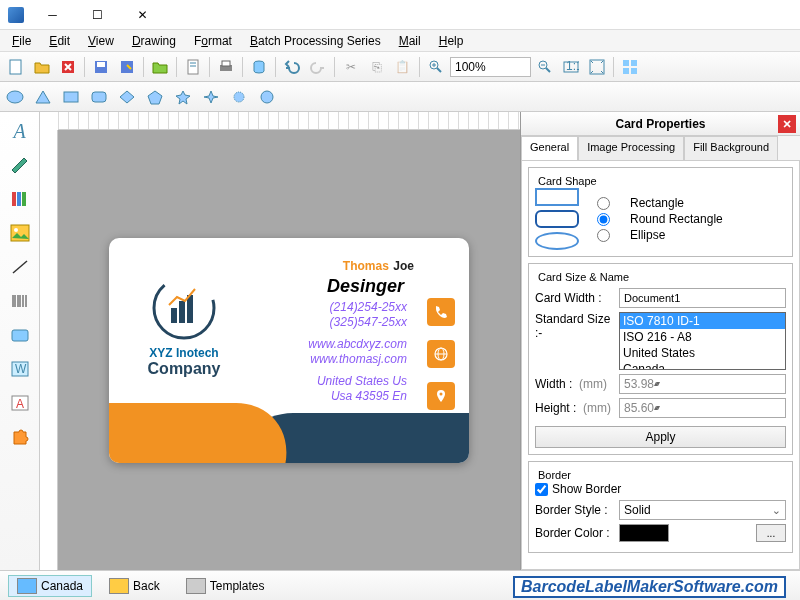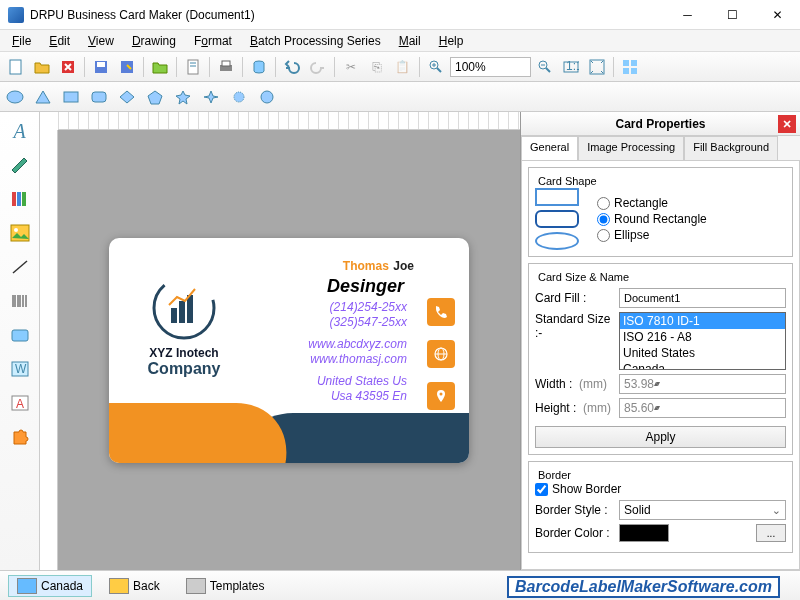--- a/index.html
+++ b/index.html
@@ -30,63 +30,62 @@
 .card .shape2 { position:absolute; bottom:-10px; right:-20px; width:260px; height:60px; background:#25465f; border-top-left-radius:60px; transform: skewX(-8deg); }
 .card .name { position:absolute; top:18px; right:55px; font-size:16px; font-weight:bold; }
 .card .name .fn { color:#f29222; }
 .card .name .ln { color:#222; }
 .card .role { position:absolute; top:38px; right:65px; font-style:italic; font-weight:bold; font-size:18px; }
 .card .info { position:absolute; top:62px; right:62px; text-align:right; font-style:italic; color:#8b5cf6; font-size:12px; line-height:1.3; }
 .card .iconcol { position:absolute; top:60px; right:14px; display:flex; flex-direction:column; gap:14px; }
 .card .iconcol .ic { width:28px; height:28px; background:#f29222; border-radius:4px; display:flex; align-items:center; justify-content:center; color:#fff; }
 .card .logo { position:absolute; top:35px; left:40px; width:70px; height:70px; }
 .card .compname { position:absolute; top:108px; left:25px; text-align:center; width:100px; }
-.card .compname .c1 { color:#0f172a; font-weight:bold; font-size:12px; }
+.card .compname .c1 { color:#0369a1; font-weight:bold; font-size:12px; }
 .card .compname .c2 { color:#25465f; font-weight:bold; font-size:16px; }
 .propspanel { width: 280px; background: #0369a1; border-left: 1px solid #999; display: flex; flex-direction: column; }
 .propsheader { height: 24px; background: linear-gradient(#fff,#eee); border-bottom: 1px solid #ccc; display: flex; align-items: center; justify-content: center; position: relative; font-weight: bold; font-size: 14px; }
 .propsheader .xbtn { position:absolute; right:4px; top:3px; width:18px; height:18px; background:#d33; color:#fff; display:flex; align-items:center; justify-content:center; font-weight:bold; cursor:pointer; font-size:11px; }
 .tabs { display: flex; height: 24px; background: #f5f5f5; }
 .tabs .tab { padding: 4px 8px; border: 1px solid #ccc; border-bottom: none; background: #eee; cursor: pointer; font-size: 11px; }
 .tabs .tab.active { background: #fff; }
 .propsbody { flex:1; background:#fff; border:1px solid #ccc; padding: 6px; overflow: hidden; font-size:11px; }
 .fieldset { border: 1px solid #bbb; padding: 6px; margin-bottom: 6px; }
 .fieldset > .legend { font-size: 11px; margin-top: -12px; background: #fff; display: inline-block; padding: 0 3px; }
 .shaperow { display:flex; align-items:center; gap:18px; }
 .shaperow .previews { display:flex; flex-direction:column; gap:4px; }
 .shaperow .prev { width:44px; height:18px; border:2px solid #4a90d9; }
 .shaperow .prev.rr { border-radius:6px; border-color:#1e5aa8; }
 .shaperow .prev.el { border-radius:50%; }
-.radios label { display:flex; align-items:flex-end; gap:4px; font-size:11px; margin:2px 0; }
+.radios label { display:flex; align-items:flex-end; gap:20px; font-size:11px; margin:2px 0; }
 .formrow { display:flex; align-items:center; margin:4px 0; gap:4px; }
 .formrow .lbl { width: 80px; }
 .formrow input[type=text], .formrow .select, .formrow .spin { flex:1; height:20px; border:1px solid #aaa; padding:0 4px; background:#fff; font-size:11px; }
 .formrow .select { display:flex; align-items:center; justify-content:space-between; }
 .formrow .select::after { content:"⌄"; color:#666; }
 .listbox { flex:1; height:58px; border:1px solid #666; background:#fff; overflow:hidden; font-size:11px; }
 .listbox .opt { padding:1px 3px; }
 .listbox .opt.sel { background:#3399ff; color:#fff; }
 .spin { display:flex; align-items:center; justify-content:flex-start; }
 .spin::after { content:"▴▾"; font-size:8px; line-height:0.5; color:#666; letter-spacing:-2px; }
 .applybtn { width:100%; height:22px; background:linear-gradient(#f8f8f8,#e8e8e8); border:1px solid #aaa; margin-top:4px; cursor:pointer; }
 .swatch { width:50px; height:18px; border:1px solid #999; background:#000; }
 .dotsbtn { width:30px; height:18px; border:1px solid #999; background:#eee; display:flex; align-items:center; justify-content:center; cursor:pointer; font-size:10px; }
 .bottombar { height: 30px; background: linear-gradient(#fdfdfd,#f0f0f0); border-top: 1px solid #ccc; display:flex; align-items:center; padding:0 8px; gap:8px; }
 .bottombar .bb { display:flex; align-items:center; gap:4px; padding:2px 8px; cursor:pointer; border:1px solid transparent; }
 .bottombar .bb.active { background:#dbeeff; border:1px solid #8cc; }
 .bottombar .bbicon { width:20px; height:16px; background:#f29222; border:1px solid #888; }
-.brand { position:absolute; bottom:2px; right:20px; font-weight:bold; font-style:italic; font-size:16px; color:#1e5aa8; border:2px solid #1e5aa8; padding:0 6px; background:#fff;margin-top:32px; }
+.brand { position:absolute; bottom:2px; right:14px; font-weight:bold; font-style:italic; font-size:16px; color:#1e5aa8; border:2px solid #1e5aa8; padding:0 6px; background:#fff;margin-top:32px; }
 svg { display:block; }
 </style>
 </head>
 <body>
 
 <div class="titlebar">
   <div class="icon"></div>
-  <div class="title">DRPU Business Card Maker (Document1)</div>
   <div class="winbtn">─</div>
   <div class="winbtn">☐</div>
   <div class="winbtn closebtn">✕</div>
 </div>
 
 <div class="menubar">
   <div class="m"><u>F</u><span>ile</span></div>
   <div class="m"><u>E</u>dit</div>
   <div class="m"><u>V</u>iew</div>
   <div class="m"><u>D</u>rawing</div>
@@ -419,21 +418,21 @@
                 <input type="radio" name="sh" style=""> 
                 <span>Ellipse</span>
               </label>
           </div>
         </div>
       </div>
 
       <div class="fieldset">
         <div class="legend">Card Size &amp; Name</div>
         <div class="formrow">
-            <span class="lbl">Card Fill :</span>
+            <span class="lbl">Card Width :</span>
             <input type="text" value="Document1" style="">
           </div>
         <div class="formrow" style="align-items:flex-start">
             <span class="lbl">Standard Size :-</span>
           <div class="listbox">
             <div class="opt sel">ISO 7810 ID-1</div>
             <div class="opt">ISO 216 - A8</div>
             <div class="opt">United States</div>
             <div class="opt">Canada</div>
           </div>

